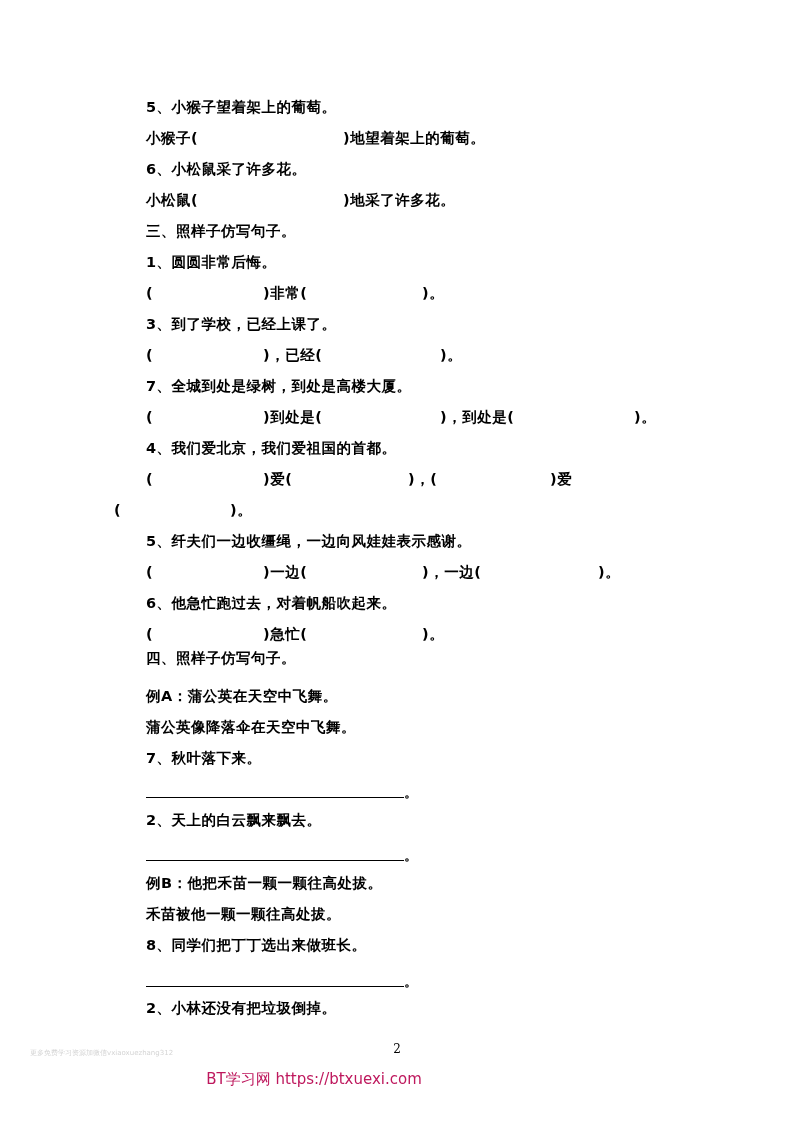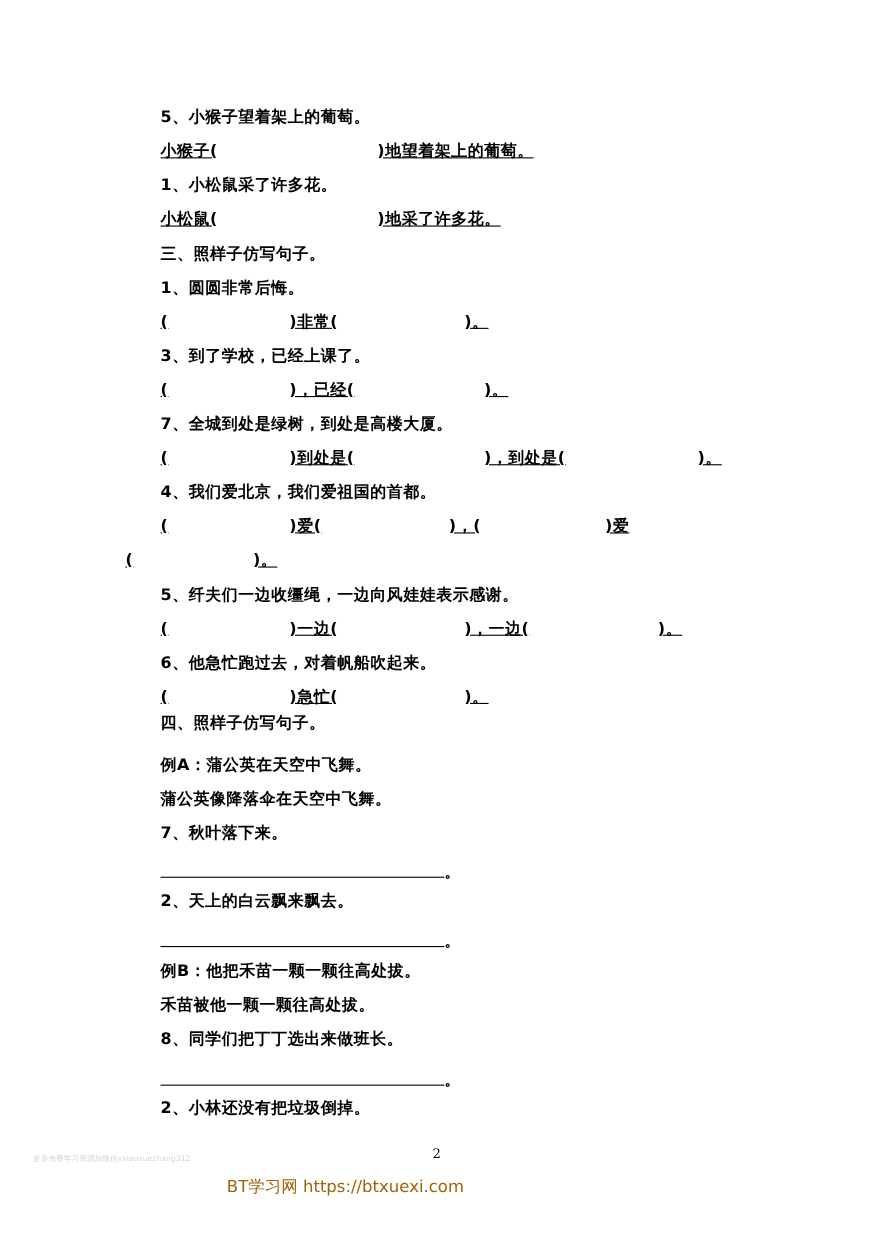--- a/index.html
+++ b/index.html
@@ -1,40 +1,40 @@
 <!DOCTYPE html>
 <html><head>
   <meta charset="utf-8">
   <style>
     html, body { margin: 0; padding: 0; background: #ffffff; }
     body { width: 794px; height: 1122px; position: relative; overflow: hidden;
       font-family: "DejaVu Sans", "Liberation Sans", sans-serif; color: #000; }
     .line { position: absolute; left: 146px; font-size: 14.5px; font-weight: bold;
       white-space: pre; line-height: 20px; letter-spacing: 0.5px; }
-    .seg { position: absolute; top: 0; white-space: pre; text-decoration: underline; }
+    .seg { position: absolute; top: 0; white-space: pre; }
     .blank-line { position: absolute; left: 146px; width: 258px; height: 0;
       border-bottom: 1.3px solid #000; }
     .blank-dot { position: absolute; font-size: 14px; font-weight: bold; }
     .page-number { position: absolute; left: 0; width: 794px; text-align: center;
       top: 1042px; font-family: "DejaVu Serif", "Liberation Serif", serif; font-size: 12px; }
     .footer-site { position: absolute; left: 0; width: 628px; text-align: center;
-      top: 1070px; font-size: 15px; color: #a16207; font-family: "DejaVu Sans", sans-serif; }
+      top: 1070px; font-size: 15px; color: #be185d; font-family: "DejaVu Sans", sans-serif; }
     .watermark { position: absolute; left: 2px; top: 1048px; font-size: 7px; color: #d4d4d4; margin-left: 28px; }
   </style>
 </head>
 <body>
 
 <div>
 
   <div class="line" style="top:97px">5、小猴子望着架上的葡萄。</div>
   <div class="line" style="top:128px;width:500px">
     <span class="seg" style="left:0">小猴子(</span>
     <span class="seg" style="left:197px">)地望着架上的葡萄。</span>
   </div>
-  <div class="line" style="top:159px">1、小松鼠采了许多花。</div>
+  <div class="line" style="top:159px">6、小松鼠采了许多花。</div>
   <div class="line" style="top:190px;width:500px">
     <span class="seg" style="left:0">小松鼠(</span>
     <span class="seg" style="left:197px">)地采了许多花。</span>
   </div>
 
   <div class="line" style="top:221px">三、照样子仿写句子。</div>
 
   <div class="line" style="top:252px">1、圆圆非常后悔。</div>
   <div class="line" style="top:283px;width:520px">
     <span class="seg" style="left:0">(</span>

